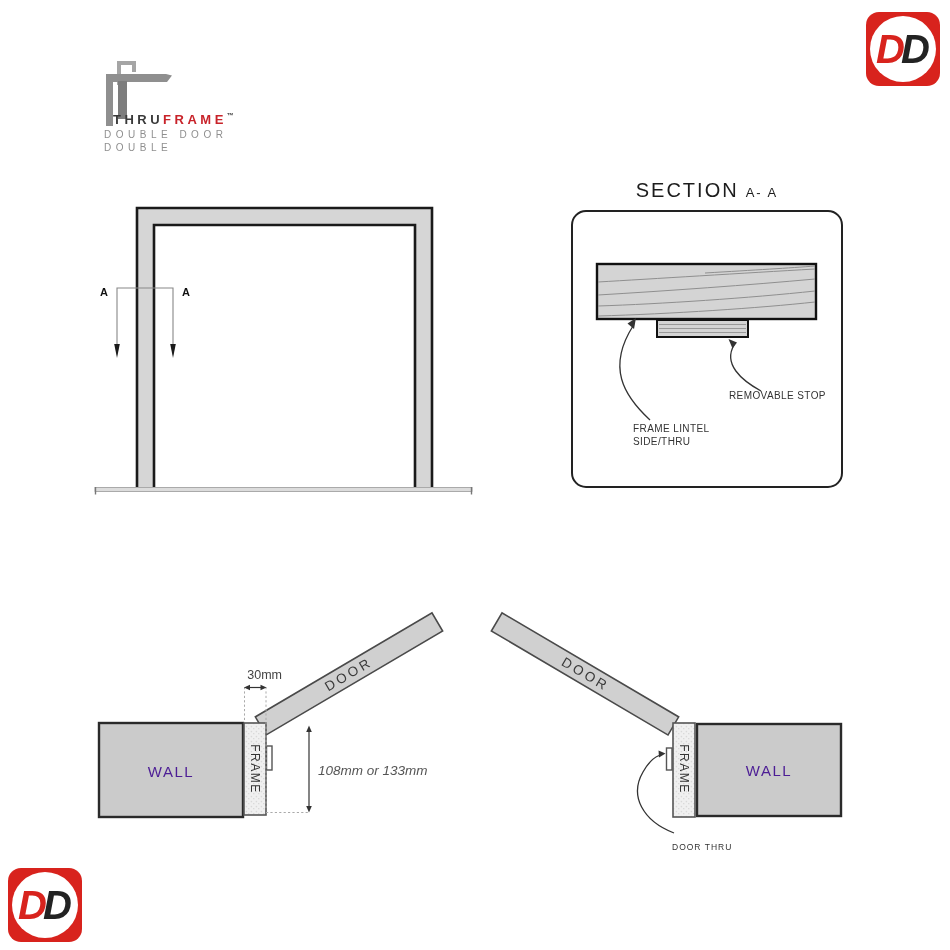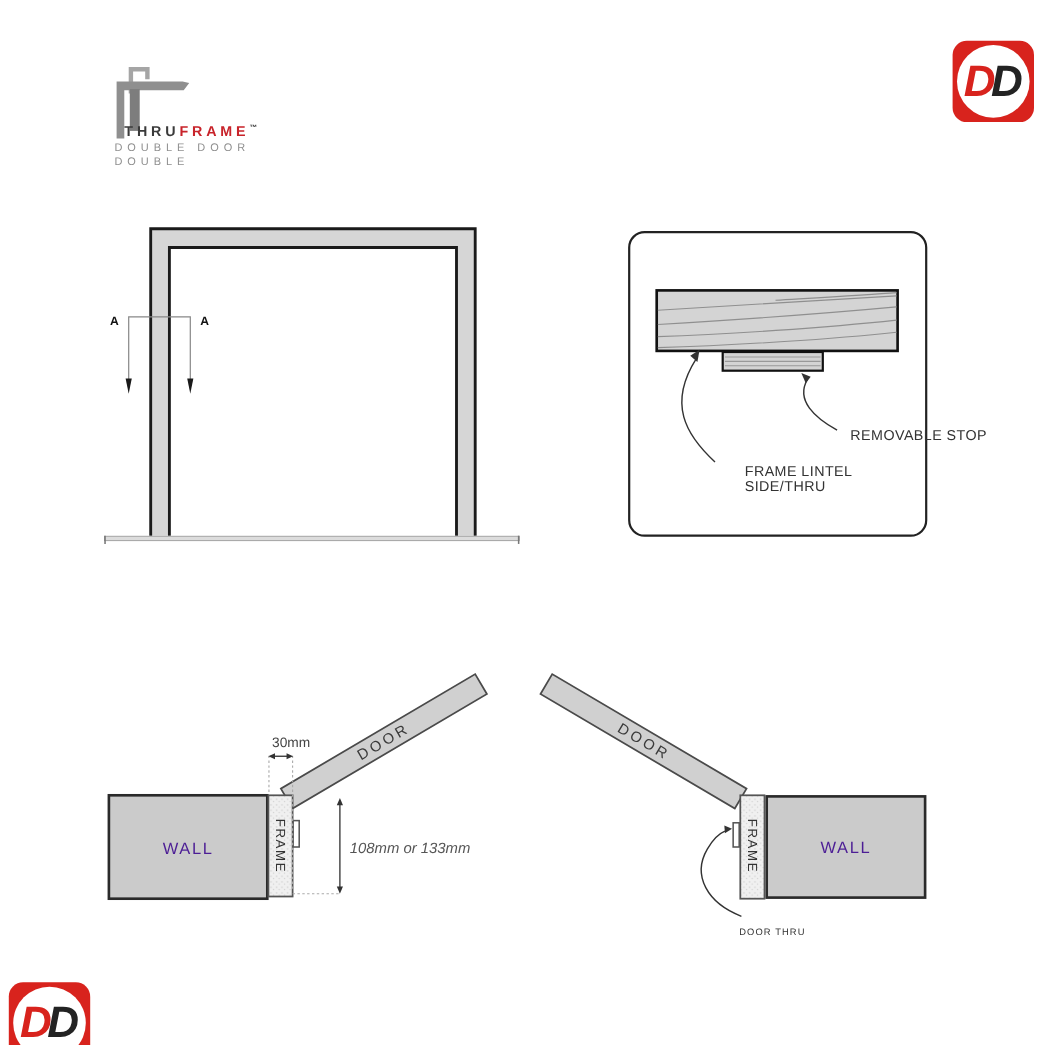--- a/index.html
+++ b/index.html
@@ -6,39 +6,39 @@
   #canvas{position:relative;width:950px;height:950px;background:#fff;overflow:hidden;
           font-family:"Liberation Sans", sans-serif;}
   .abs{position:absolute;}
   
   .brand-text{position:absolute;left:113px;top:112px;white-space:nowrap;}
   .brand-line1{font-size:13px;font-weight:bold;letter-spacing:3.5px;color:#3a3a3a;}
   .brand-line1 .red{color:#c8232a;}
   .brand-tm{font-size:7px;vertical-align:6px;letter-spacing:0;color:#3a3a3a;}
   .brand-sub{font-size:10px;letter-spacing:4.5px;color:#8f8f8f;margin-top:2px;}
   
-  .dd-badge{position:absolute;width:74px;height:74px;background:#d8231d;border-radius:13px;margin-top:25px;}
+  .dd-badge{position:absolute;width:74px;height:74px;background:#d8231d;border-radius:13px;}
   .dd-badge .circle{position:absolute;left:4px;top:4px;width:66px;height:66px;background:#fff;
     border-radius:50%;display:flex;align-items:center;justify-content:center;}
   .dd-badge .dd{font-style:italic;font-weight:bold;font-size:40px;letter-spacing:-4px;
     line-height:1;transform:translateX(-2px);}
   .dd-badge .d1{color:#d8231d;}
   .dd-badge .d2{color:#232323;}
   
   .lbl{position:absolute;color:#333;white-space:nowrap;}
   .lbl-a{font-size:11px;font-weight:bold;color:#111;}
   .section-title{position:absolute;left:572px;top:179px;width:270px;text-align:center;color:#1c1c1c;}
   .section-title .big{font-size:20px;letter-spacing:2px;}
   .section-title .small{font-size:13px;letter-spacing:2px;margin-left:7px;}
   .lbl-wall{font-size:15px;letter-spacing:1.5px;color:#4c1d95;width:90px;text-align:center;}
   .lbl-frame-vert{font-size:12px;letter-spacing:1.5px;color:#333;width:64px;text-align:center;
     transform:rotate(90deg);}
   .lbl-dim{font-size:12.5px;color:#444;}
   .lbl-dim-big{font-size:13.5px;color:#555;font-style:italic;}
-  .lbl-callout{font-size:13px;letter-spacing:0.4px;color:#333;line-height:12.5px;margin-left:44px;}
+  .lbl-callout{font-size:10px;letter-spacing:0.4px;color:#333;line-height:12.5px;}
   .lbl-doorstop{font-size:8.5px;letter-spacing:1px;color:#333;}
   svg{position:absolute;overflow:visible;}
   svg text{font-family:"Liberation Sans", sans-serif;}
 </style>
 </head>
 <body>
 
 <div id="canvas">
 
   <div class="abs" style="left:0;top:0;width:280px;height:170px">
@@ -75,20 +75,23 @@
     <line x1="5.5" y1="287" x2="5.5" y2="294.5" stroke="#777" stroke-width="1.4"></line>
     <line x1="381.5" y1="287" x2="381.5" y2="294.5" stroke="#777" stroke-width="1.4"></line>
 
     <path d="M27,146 V88 H83 V146" fill="none" stroke="#888" stroke-width="1.1"></path>
     <polygon points="24.2,144 29.8,144 27,158" fill="#1a1a1a"></polygon>
     <polygon points="80.2,144 85.8,144 83,158" fill="#1a1a1a"></polygon>
   </svg>
   <div class="lbl lbl-a" style="left:100px;top:286px">A</div>
   <div class="lbl lbl-a" style="left:182px;top:286px">A</div>
 
+  <div class="section-title">
+    <span class="big">SECTION</span><span class="small">A- A</span>
+  </div>
   <svg style="left:565px;top:205px" width="290" height="290" viewBox="0 0 290 290">
     <rect x="7" y="6" width="270" height="276" rx="14" fill="#ffffff" stroke="#222" stroke-width="2"></rect>
 
     <rect x="32" y="59" width="219" height="55" fill="#d4d4d4" stroke="#111" stroke-width="2.4"></rect>
     <g stroke="#8f8f8f" stroke-width="1" fill="none">
       <path d="M33,77 C85,74 180,68 250,64"></path>
       <path d="M33,90 C100,86 185,80 250,74"></path>
       <path d="M33,101 C95,99 185,93 250,86"></path>
       <path d="M33,111 C105,109 195,103 250,97"></path>
       <path d="M140,68 C190,65 225,63 250,61"></path>

